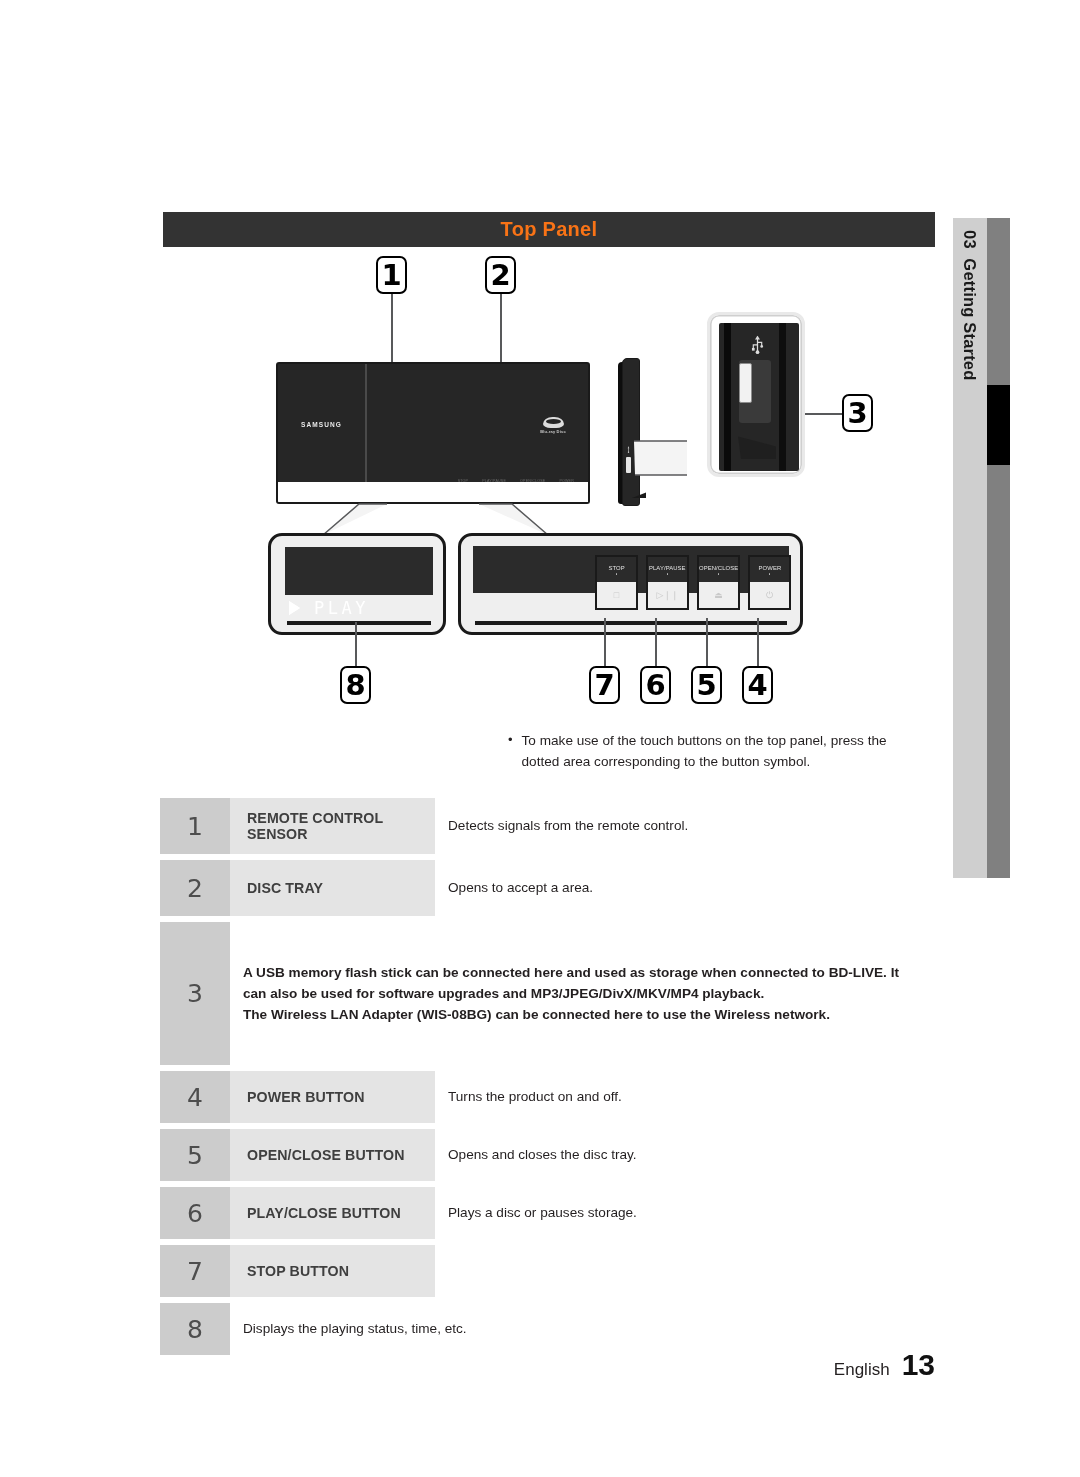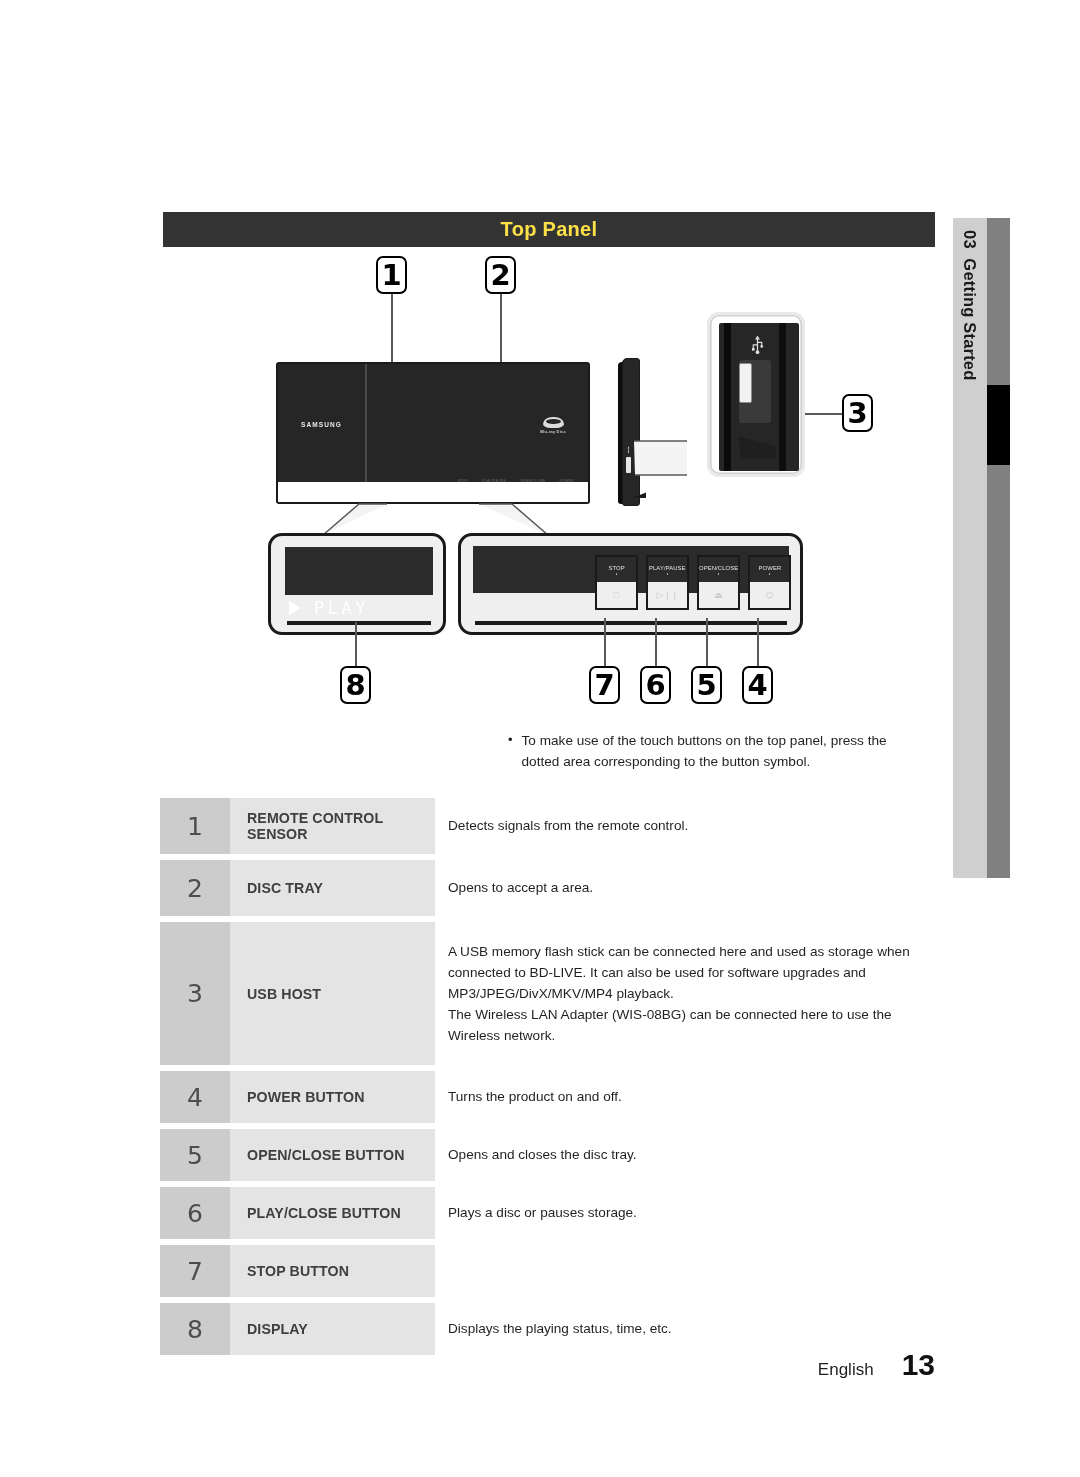--- a/index.html
+++ b/index.html
@@ -71,21 +71,21 @@
     left: 163px;
     top: 212px;
     width: 772px;
     height: 35px;
     background: #333333;
     display: flex;
     align-items: center;
     justify-content: center;
   }
   .section-header-title {
-    color: #fde047;
+    color: #f97316;
     font-size: 20px;
     font-weight: bold;
     letter-spacing: 0.3px;
   }
 
   
   .illus {
     position: absolute;
     left: 163px;
     top: 250px;
@@ -543,21 +543,21 @@
   }
   .spec-row.tall .spec-desc { align-items: center; }
 
   
   .footer {
     position: absolute;
     right: 145px;
     top: 1348px;
     display: flex;
     align-items: baseline;
-    gap: 28px;
+    gap: 12px;
   }
   .footer-lang {
     font-size: 17px;
     color: #231f20;
   }
   .footer-page {
     font-size: 30px;
     font-weight: bold;
     color: #111111;
   }
@@ -729,22 +729,21 @@
     </div>
 
     <div class="spec-row" style="height:56px;">
       <div class="spec-num">2</div>
       <div class="spec-name">DISC TRAY</div>
       <div class="spec-desc">Opens to accept a area.</div>
     </div>
 
     <div class="spec-row tall" style="height:143px;">
       <div class="spec-num">3</div>
-      <div class="spec-name">USB HOST</div>
-      <div class="spec-desc" style="white-space:pre-line; padding-right:10px;">A USB memory flash stick can be connected here and used as storage when connected to BD-LIVE. It can also be used for software upgrades and MP3/JPEG/DivX/MKV/MP4 playback.
+      <div class="spec-desc" style="white-space:pre-line; padding-right:10px;font-weight:bold;">A USB memory flash stick can be connected here and used as storage when connected to BD-LIVE. It can also be used for software upgrades and MP3/JPEG/DivX/MKV/MP4 playback.
 The Wireless LAN Adapter (WIS-08BG) can be connected here to use the Wireless network.</div>
     </div>
 
     <div class="spec-row" style="height:52px;">
       <div class="spec-num">4</div>
       <div class="spec-name">POWER BUTTON</div>
       <div class="spec-desc">Turns the product on and off.</div>
     </div>
 
     <div class="spec-row" style="height:52px;">
@@ -759,21 +758,20 @@
       <div class="spec-desc">Plays a disc or pauses storage.</div>
     </div>
 
     <div class="spec-row" style="height:52px;">
       <div class="spec-num">7</div>
       <div class="spec-name">STOP BUTTON</div>
     </div>
 
     <div class="spec-row" style="height:52px;">
       <div class="spec-num">8</div>
-      <div class="spec-name">DISPLAY</div>
       <div class="spec-desc">Displays the playing status, time, etc.</div>
     </div>
 
   </div>
 
   <div class="footer">
     <span class="footer-lang">English</span>
     <span class="footer-page">13</span>
   </div>
 

